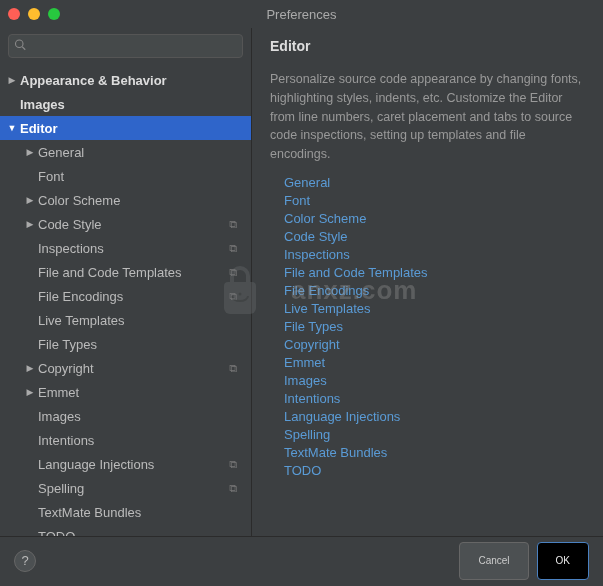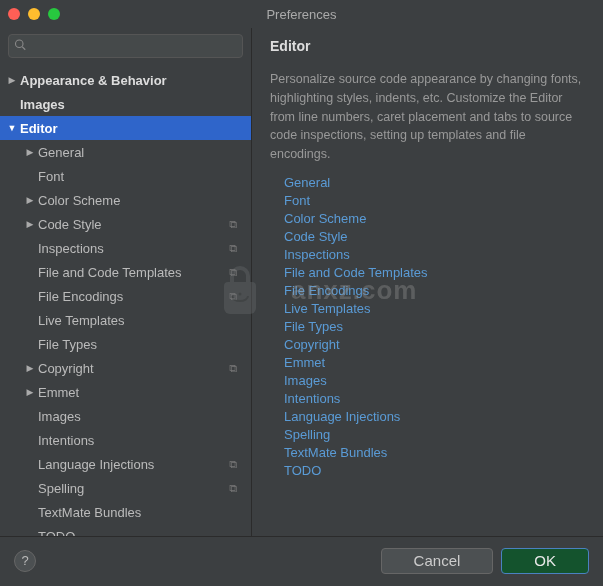--- a/index.html
+++ b/index.html
@@ -35,22 +35,22 @@
 .main { flex: 1; padding: 10px 18px; overflow-y: auto; }
 .main-heading { color: #ddd; font-size: 14px; font-weight: 600; margin-bottom: 16px; }
 .description { color: #999; font-size: 12.5px; line-height: 1.5; margin-bottom: 11px; }
 .link-list { list-style: none; padding-left: 14px; }
 .link-list li { margin: 3px 0; }
 .link-list a { color: #5a9bd6; text-decoration: none; font-size: 13px; }
 
 .footer { height: 48px; border-top: 1px solid #2b2b2b; display: flex; align-items: center; padding: 0 14px; gap: 8px; }
 .help-btn { width: 22px; height: 22px; border-radius: 50%; background: #4c5052; border: 1px solid #666; color: #bbb; display: flex; align-items: center; justify-content: center; font-size: 13px; cursor: pointer; }
 .spacer { flex: 1; }
-.btn { height: 26px; padding: 0 32px; border-radius: 4px; border: 1px solid #666; background: #4c5052; color: #ccc; font-size: 15px; cursor: pointer; }
-.btn.primary { background: #14532d; border-color: #4a81c1; color: #e8e8e8; }
+.btn { height: 38px; padding: 0 18px; border-radius: 4px; border: 1px solid #666; background: #4c5052; color: #ccc; font-size: 10px; cursor: pointer; }
+.btn.primary { background: #000000; border-color: #4a81c1; color: #e8e8e8; }
 
 .watermark { position: absolute; top: 260px; left: 210px; opacity: 0.35; pointer-events: none; color: #999; z-index: 10; display: flex; align-items: center; gap: 21px; }
 .watermark .bag { width: 60px; height: 60px; }
 .watermark .txt { font-size: 26px; font-weight: 600; letter-spacing: 1px; }
 </style>
 </head>
 <body>
 
 <div class="titlebar">
   <div class="traffic-lights">

